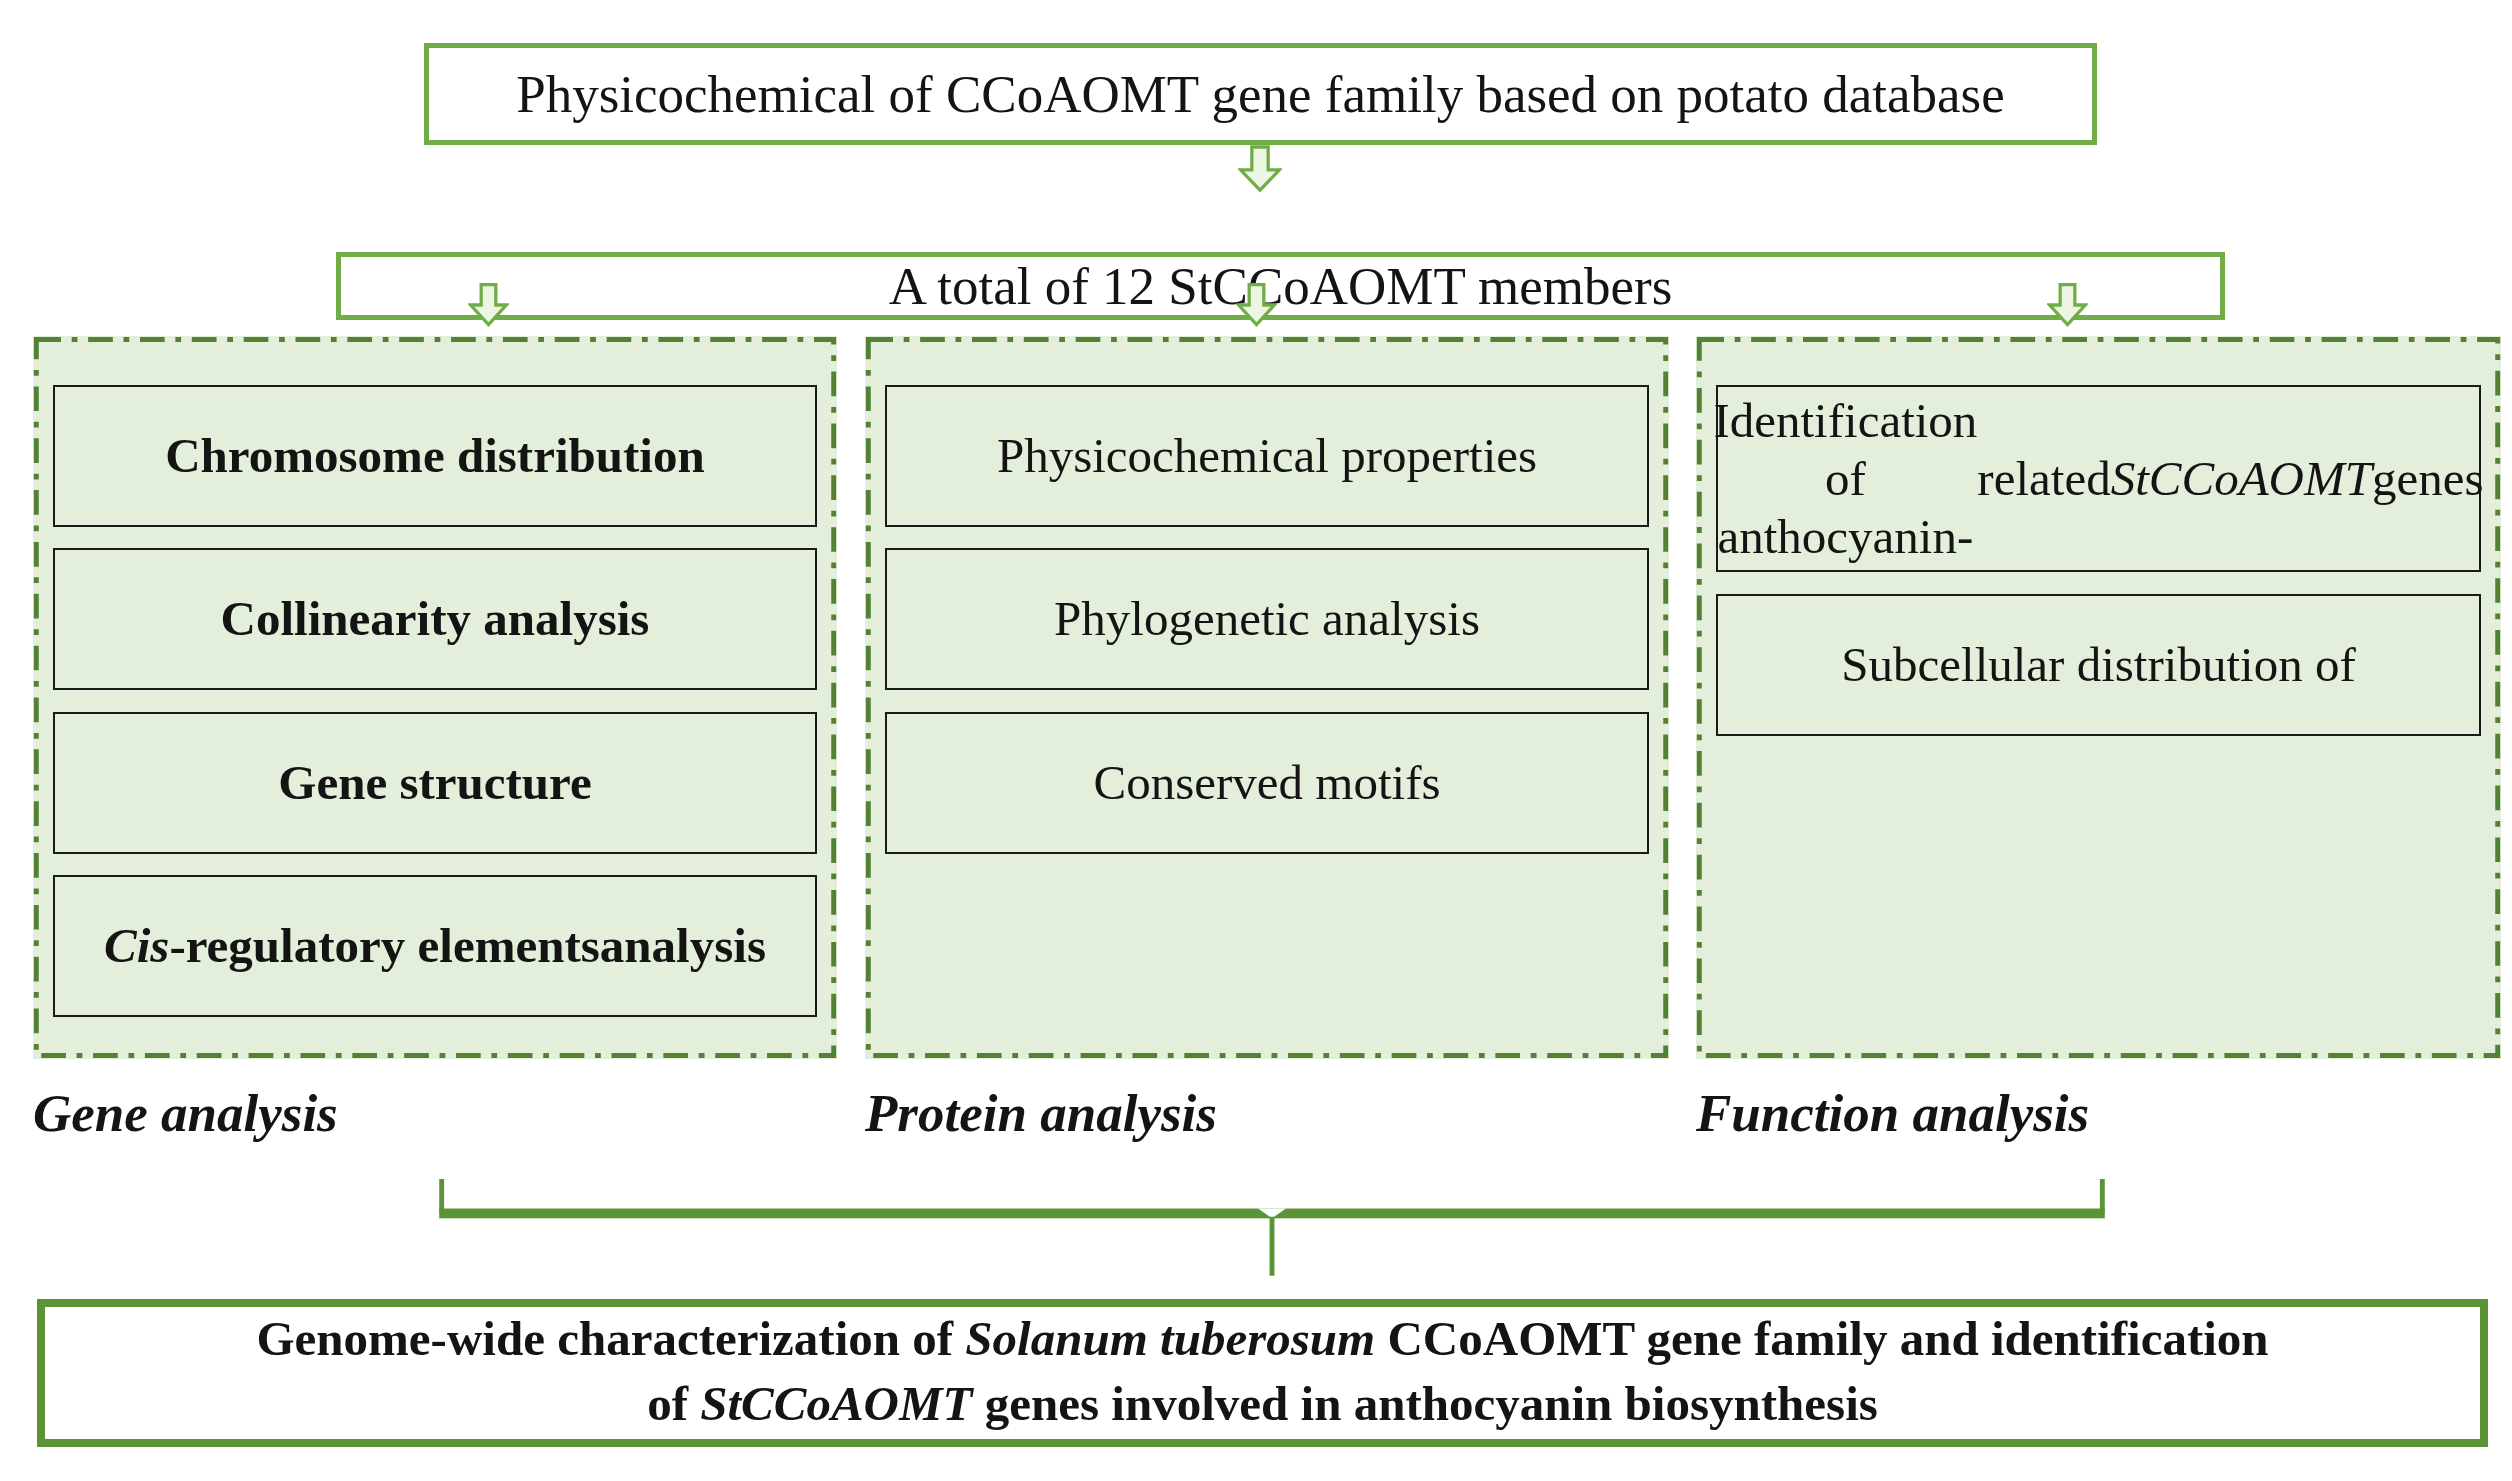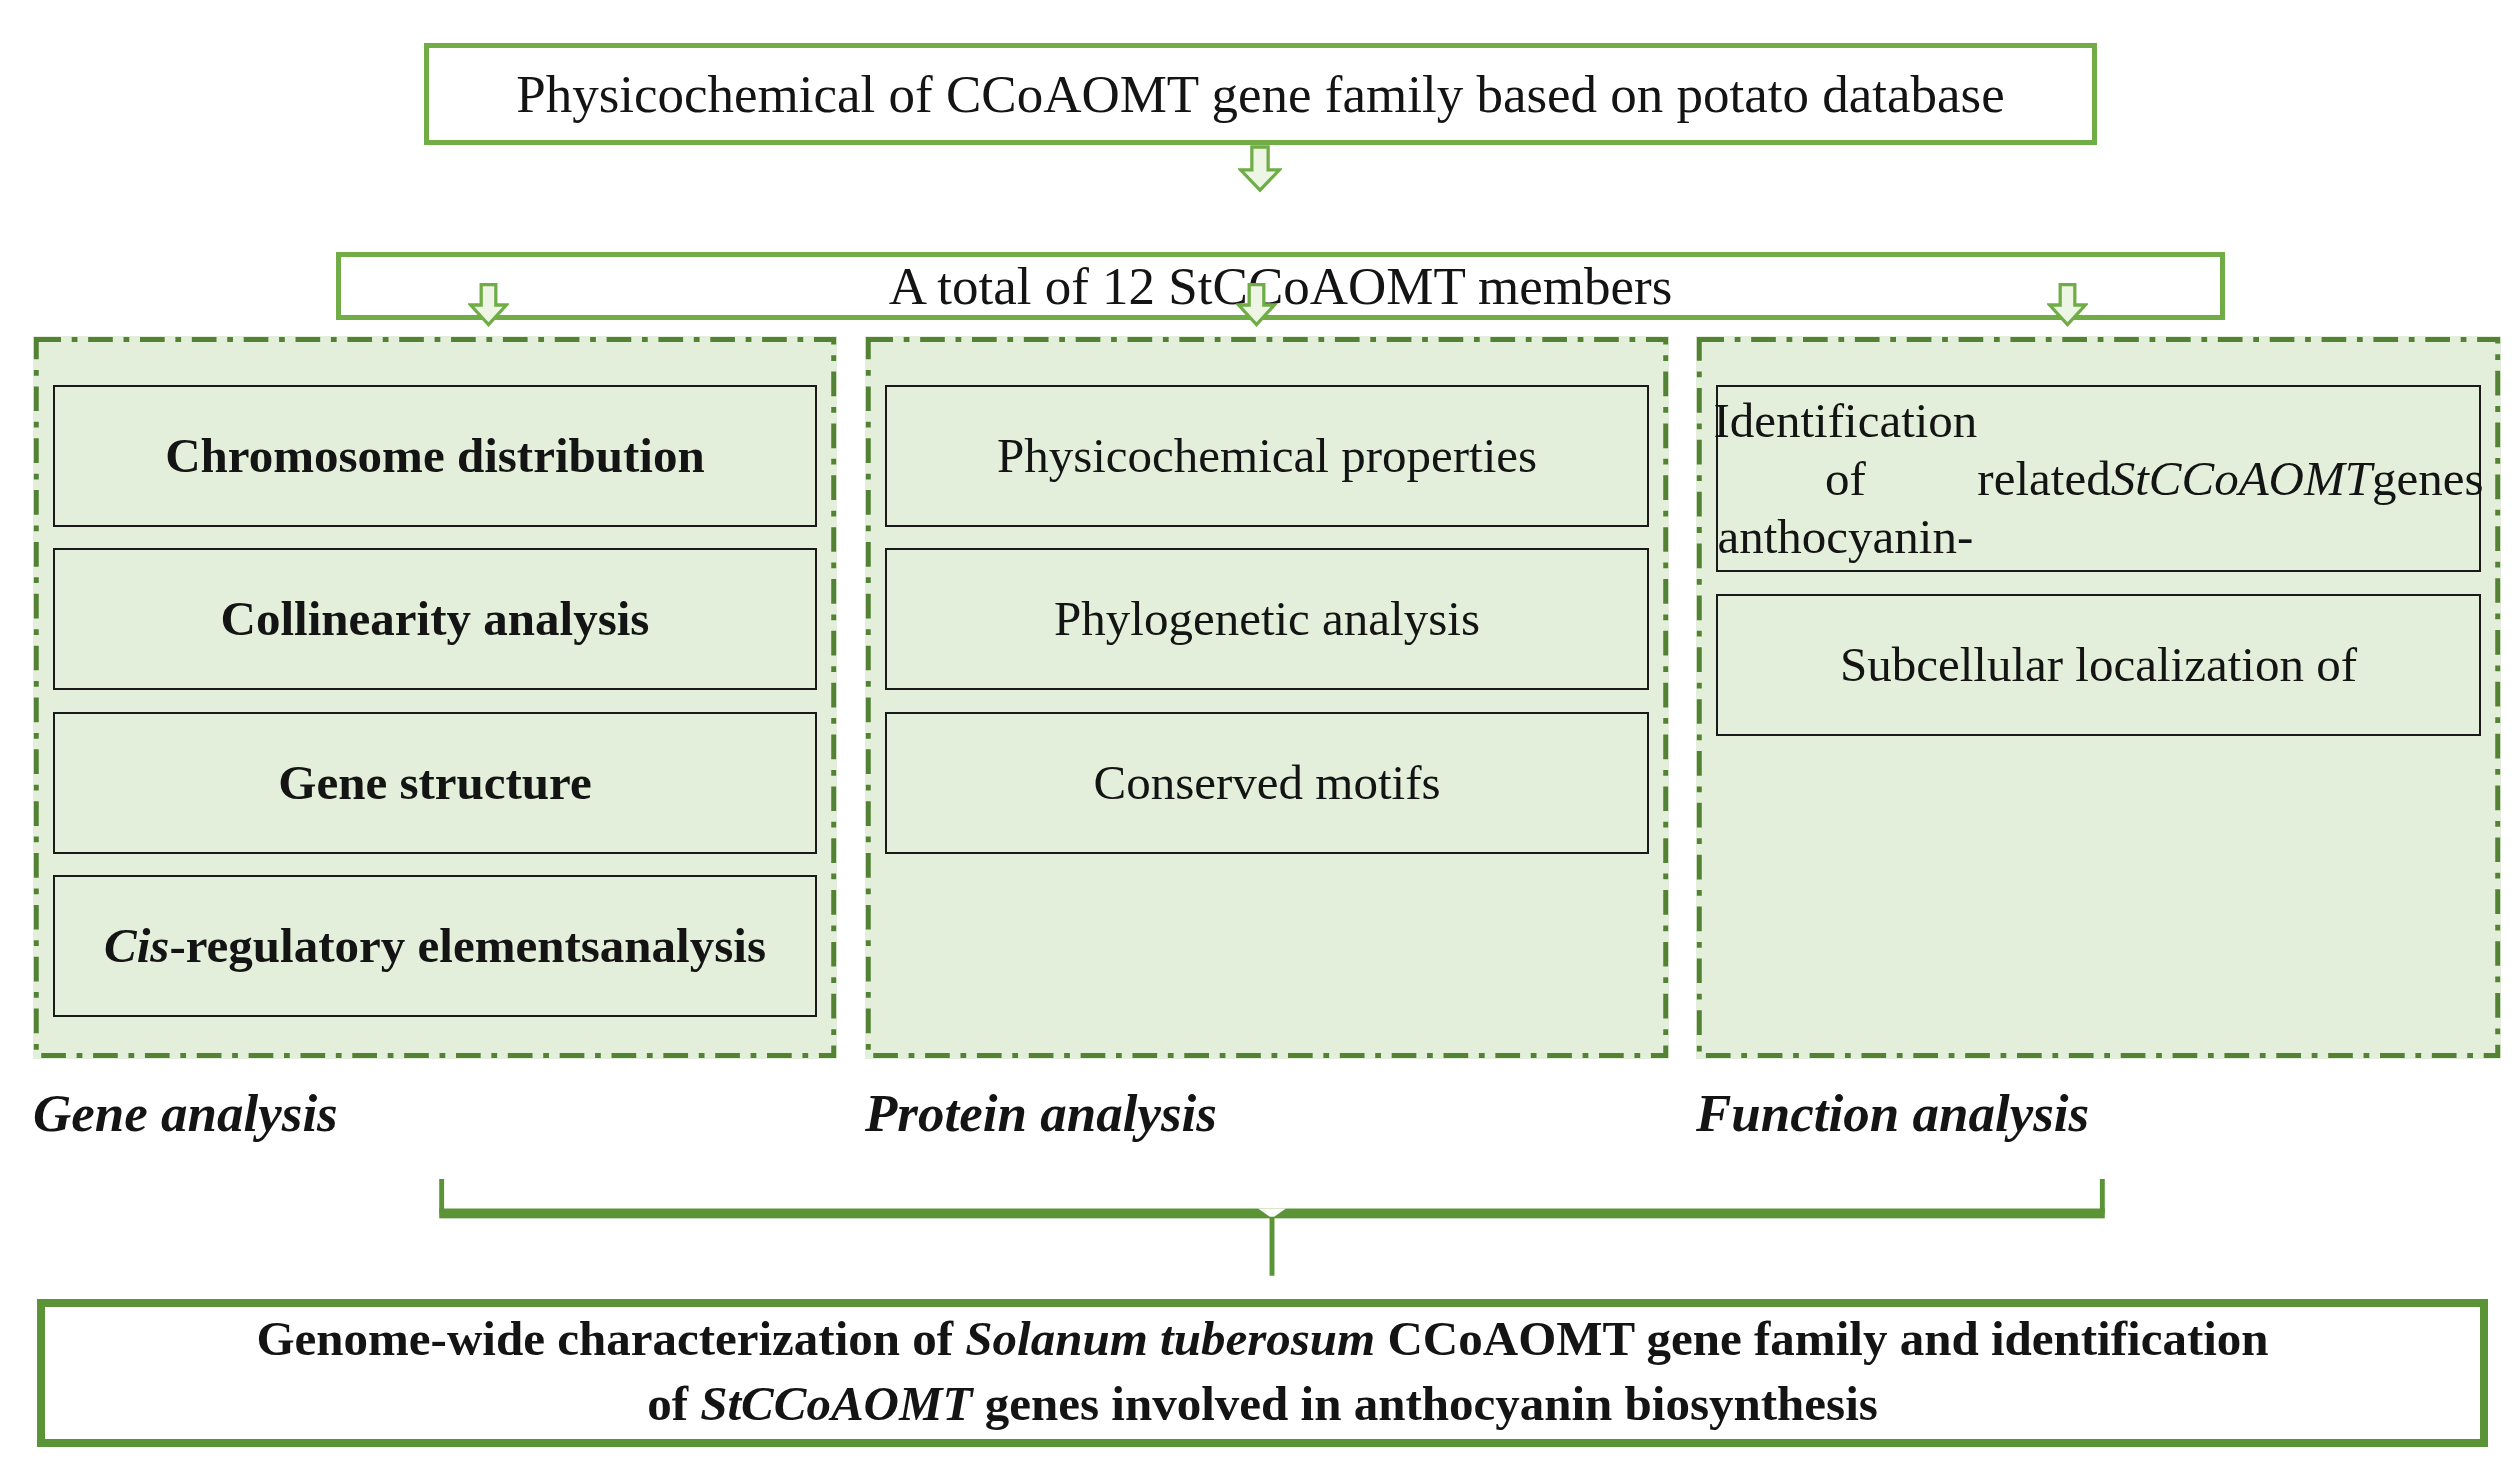--- a/index.html
+++ b/index.html
@@ -148,21 +148,21 @@
     </svg>
     <div class="panel-items">
       <div class="task-box">
           <span>Identification of anthocyanin-</span>
           <br>
           <span>related </span>
           <span class="it">StCCoAOMT</span>
           <span> genes</span>
         </div>
       <div class="task-box">
-          <span>Subcellular localization of</span>
+          <span>Subcellular distribution of</span>
           <br>
         </div>
     </div>
   </div>
 
   <div id="label-gene" class="column-label">
     <span>Gene analysis</span>
   </div>
   <div id="label-protein" class="column-label">
     <span>Protein analysis</span>

